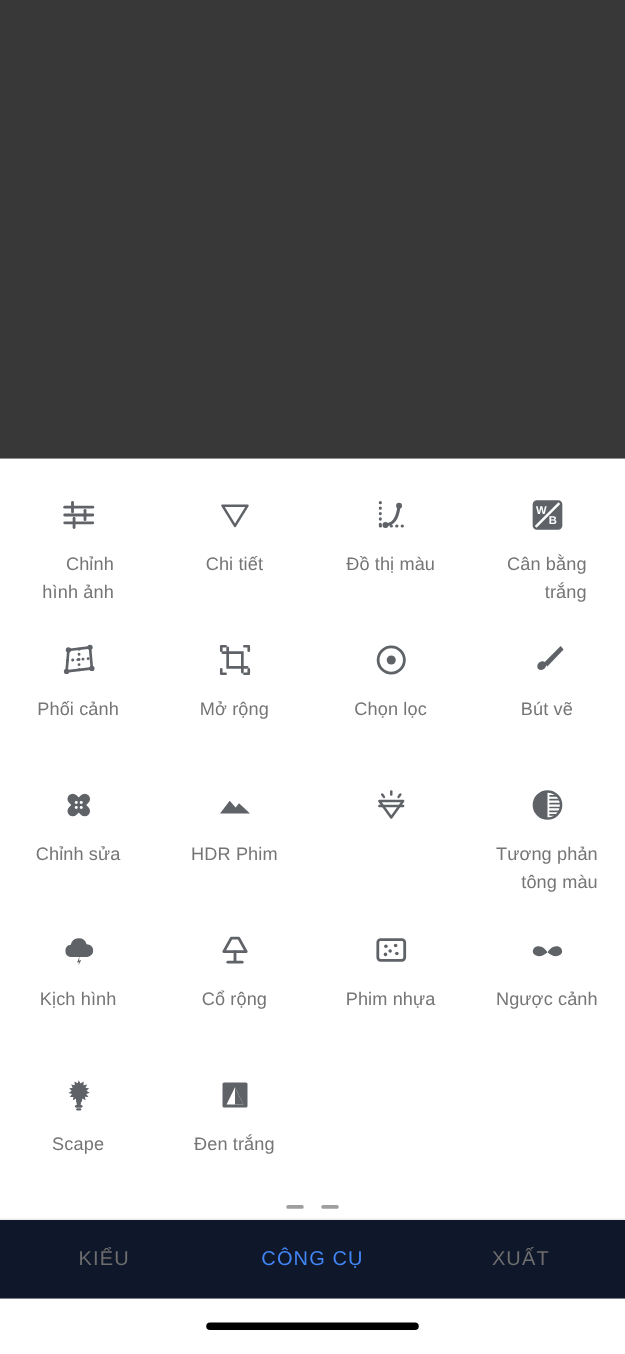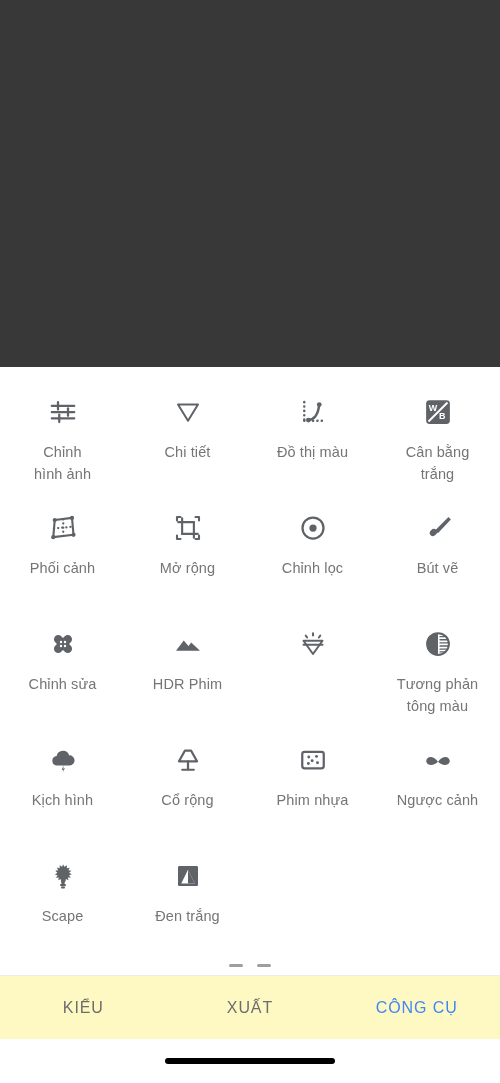--- a/index.html
+++ b/index.html
@@ -57,21 +57,21 @@
     align-items: center;
     justify-content: center;
     color: #5f6368;
     margin-bottom: 12px;
   }
   .tool-icon svg { display: block; }
   .tool-label {
     font-size: 14.5px;
     line-height: 22px;
     color: #757575;
-    text-align: center;
+    text-align: right;
     max-width: 112px;
     letter-spacing: 0.1px;
   }
 
   
   .scroll-hint {
     position: absolute;
     left: 0;
     right: 0;
     bottom: 8px;
@@ -88,21 +88,21 @@
   }
 
   
   .tabbar {
     flex: 0 0 auto;
     height: 64px;
     border-top: 1px solid #ececec;
     display: grid;
     grid-template-columns: repeat(3, 1fr);
     align-items: center;
-    background: #fef9c3;
+    background: #0f172a;
   }
   .tab {
     text-align: center;
     font-size: 16px;
     letter-spacing: 0.9px;
     color: #6d6d6d;
     cursor: pointer;
     user-select: none;
   }
   .tab.active { color: #4285f4; }
@@ -216,21 +216,21 @@
         <span class="tool-label">Mở rộng</span>
       </div>
 
       <div class="tool-cell">
         <span class="tool-icon">
           <svg width="30" height="30" viewBox="0 0 24 24" fill="none" stroke="currentColor">
             <circle cx="12" cy="12" r="8.4" stroke-width="1.8"></circle>
             <circle cx="12" cy="12" r="2.9" fill="currentColor" stroke="none"></circle>
           </svg>
         </span>
-        <span class="tool-label">Chỉnh lọc</span>
+        <span class="tool-label">Chọn lọc</span>
       </div>
 
       <div class="tool-cell">
         <span class="tool-icon">
           <svg width="30" height="30" viewBox="0 0 24 24">
             <path d="M20.4 3.1 L9.6 13.9 L11.9 16.2 L22.3 5.2 Z" fill="currentColor"></path>
             <ellipse cx="8.3" cy="15.6" rx="3.1" ry="2.6" fill="currentColor" transform="rotate(-45 8.3 15.6)"></ellipse>
           </svg>
         </span>
         <span class="tool-label">Bút vẽ</span>
@@ -366,21 +366,21 @@
     </div>
 
     <div class="scroll-hint">
       <span></span>
       <span></span>
     </div>
   </div>
 
   <div class="tabbar">
     <div class="tab">KIỂU</div>
+    <div class="tab active">CÔNG CỤ</div>
     <div class="tab">XUẤT</div>
-    <div class="tab active">CÔNG CỤ</div>
   </div>
 
   <div class="gesture-area">
     <div class="gesture-bar"></div>
   </div>
 
 </div>
 
 </body></html>

